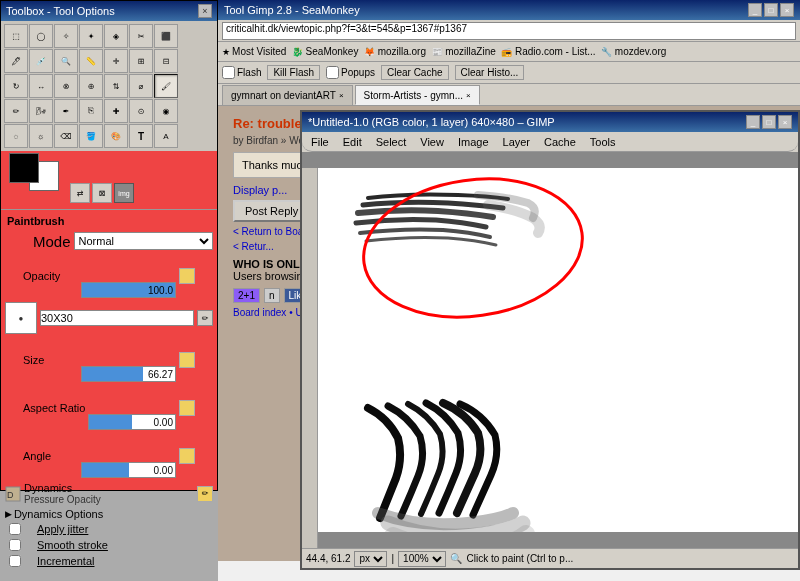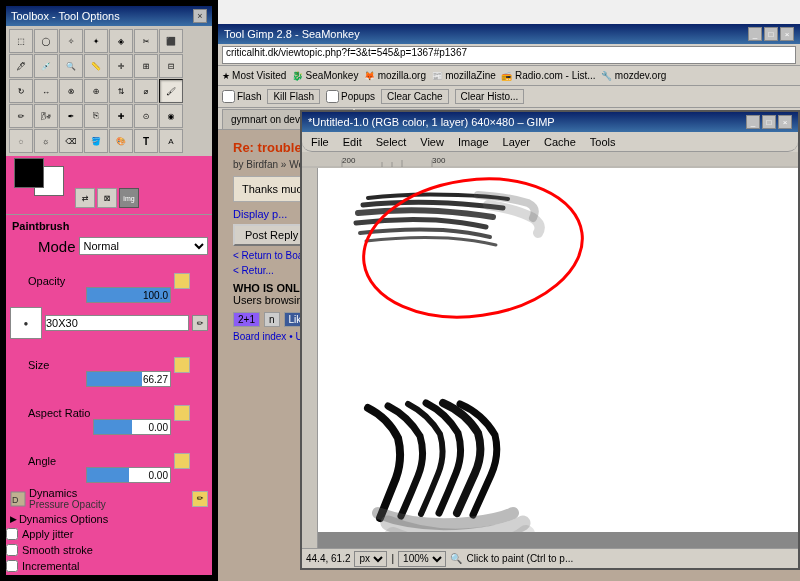--- a/index.html
+++ b/index.html
@@ -2,23 +2,23 @@
 <html><head>
   <meta charset="utf-8">
   <style>
     * { margin: 0; padding: 0; box-sizing: border-box; }
     body { width: 800px; height: 581px; overflow: hidden; font-family: Arial, sans-serif; font-size: 11px; background: #ababab; }
 
     
     .toolbox {
       position: absolute;
       left: 0; top: 0;
-      width: 218px; height: 581px;
-      background: #ec4899;
-      border: 6px solid #000000;
+      width: 218px; height: 491px;
+      background: #ef4444;
+      border: 1px solid #000000;
     }
     .toolbox-titlebar {
       background: linear-gradient(to bottom, #0a246a, #3a6ea5);
       color: white;
       font-size: 11px;
       padding: 2px 5px;
       display: flex;
       justify-content: space-between;
       align-items: center;
       height: 20px;
@@ -159,21 +159,21 @@
     .brush-edit-btn {
       width: 16px; height: 16px;
       background: #d4d0c8;
       border: 1px solid #888;
       cursor: pointer;
       display: flex; align-items: center; justify-content: center;
       font-size: 8px;
     }
 
     .checkbox-row {
-      display: flex; align-items: center; padding: 2px 0; gap: 4px;
+      display: flex; align-items: center; padding: 2px 8px; gap: 16px; text-decoration: underline;
     }
     .checkbox-row input[type=checkbox] {
       width: 12px; height: 12px;
     }
 
     .dynamics-row {
       display: flex; align-items: center; padding: 2px 4px; gap: 3px;
     }
     .dynamics-icon {
       width: 16px; height: 16px;
@@ -205,21 +205,20 @@
       background: #f0f0f0;
     }
 
     .seamonkey-titlebar {
       background: linear-gradient(to bottom, #0a246a, #3a6ea5);
       color: white;
       height: 20px;
       display: flex; align-items: center; padding: 0 6px;
       font-size: 11px;
       gap: 4px;
-      margin-top: 24px;
     }
     .seamonkey-titlebar-btns {
       display: flex; gap: 2px; margin-left: auto;
     }
     .sm-btn {
       width: 14px; height: 14px;
       background: #c0c0c0;
       border: 1px solid #888;
       font-size: 8px; cursor: pointer;
       display: flex; align-items: center; justify-content: center;
@@ -745,35 +744,20 @@
     <span class="gimp-menu-item">Select</span>
     <span class="gimp-menu-item">View</span>
     <span class="gimp-menu-item">Image</span>
     <span class="gimp-menu-item">Layer</span>
     <span class="gimp-menu-item">Cache</span>
     <span class="gimp-menu-item">Tools</span>
   </div>
 
   <div class="gimp-canvas-area">
 
-    <div class="gimp-ruler-h">
-      <svg width="100%" height="16">
-        <rect width="100%" height="16" fill="#c8c4bc"></rect>
-
-        <text x="40" y="11" font-size="8" fill="#333">200</text>
-        <text x="130" y="11" font-size="8" fill="#333">300</text>
-        <line x1="0" y1="15" x2="500" y2="15" stroke="#999" stroke-width="0.5"></line>
-
-        <line x1="40" y1="8" x2="40" y2="15" stroke="#666" stroke-width="0.5"></line>
-        <line x1="80" y1="10" x2="80" y2="15" stroke="#666" stroke-width="0.5"></line>
-        <line x1="90" y1="10" x2="90" y2="15" stroke="#666" stroke-width="0.5"></line>
-        <line x1="100" y1="8" x2="100" y2="15" stroke="#666" stroke-width="0.5"></line>
-        <line x1="130" y1="8" x2="130" y2="15" stroke="#666" stroke-width="0.5"></line>
-      </svg>
-    </div>
 
     <div class="gimp-ruler-v"></div>
 
     <div class="gimp-canvas">
 
       <svg width="100%" height="100%" style="position:absolute; left:0; top:0;">
 
         <g transform="translate(30, 15)">
 
           <path d="M 20,15 Q 60,10 110,12 Q 140,13 160,16" stroke="#111" stroke-width="4" fill="none" stroke-linecap="round" opacity="0.9"></path>

